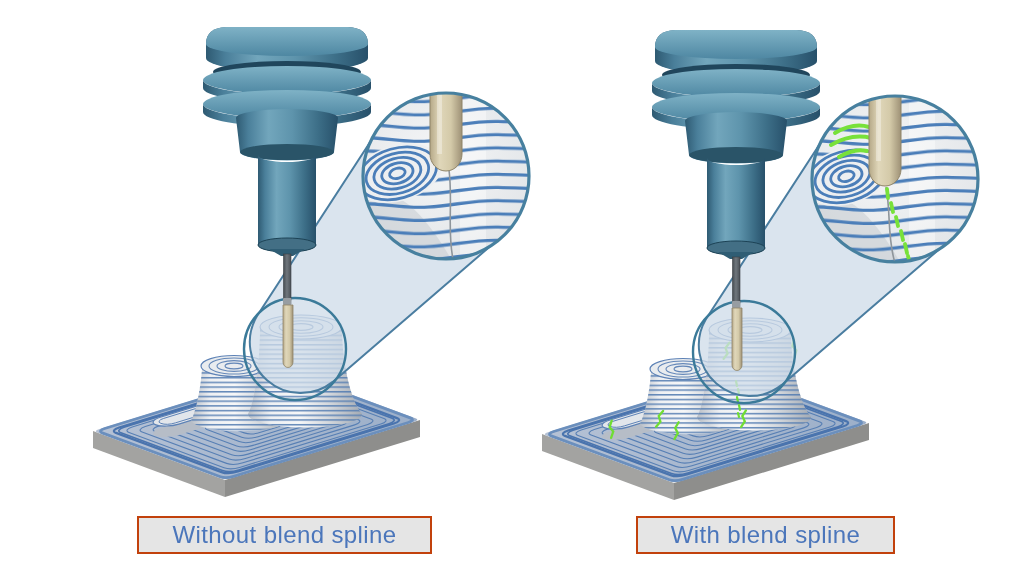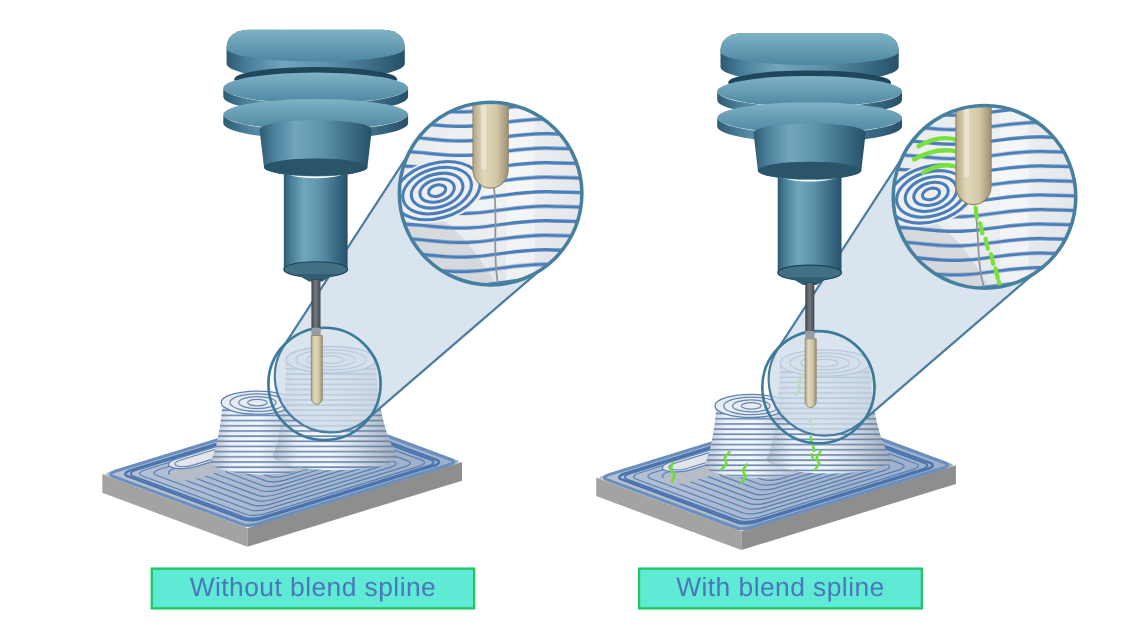--- a/index.html
+++ b/index.html
@@ -1,23 +1,23 @@
 <!DOCTYPE html>
 <html><head>
 <meta charset="utf-8">
 <style>
   html,body{margin:0;padding:0;background:#ffffff;}
   .stage{position:relative;width:1024px;height:576px;background:#ffffff;overflow:hidden;
          font-family:"Liberation Sans",sans-serif;}
   .stage svg{position:absolute;left:0;top:0;}
-  .caption{position:absolute;top:516px;height:34px;border:2px solid #22c55e;background:#5eead4;
+  .caption{position:absolute;top:516px;height:34px;border:2px solid #c2410c;background:#e5e5e5;
            color:#4b76bb;display:flex;align-items:center;justify-content:center;
            font-size:24px;letter-spacing:0.4px;font-weight:400;}
   .caption-left{left:137px;width:291px;}
-  .caption-right{left:580px;width:255px;}
+  .caption-right{left:636px;width:255px;}
 </style>
 </head>
 <body>
 
 <div class="stage">
 
 <svg width="1024" height="576" viewBox="0 0 1024 576" xmlns="http://www.w3.org/2000/svg" xmlns:xlink="http://www.w3.org/1999/xlink">
   <defs>
     <linearGradient id="spSide" x1="0" y1="0" x2="1" y2="0">
       <stop offset="0" stop-color="#2e5a72"></stop>

